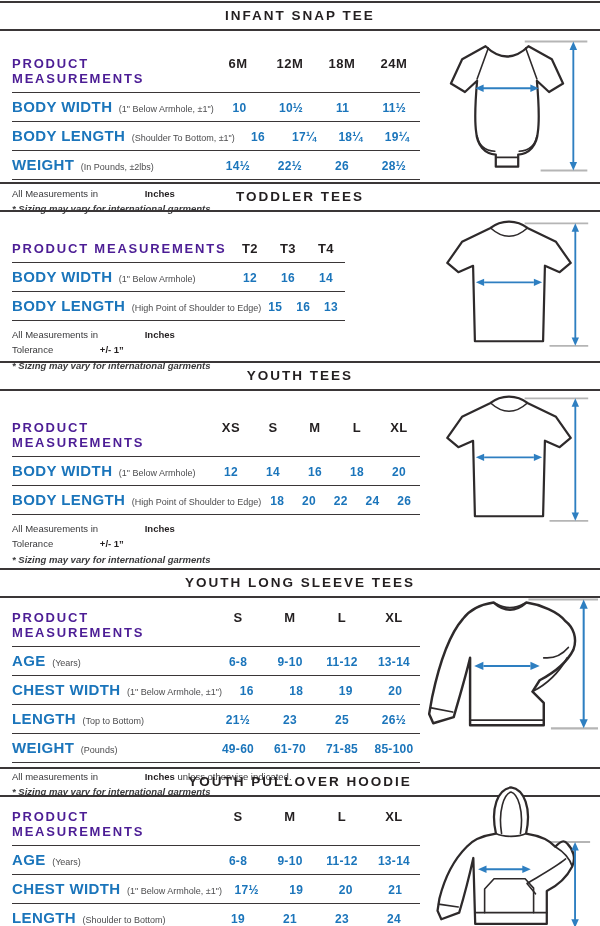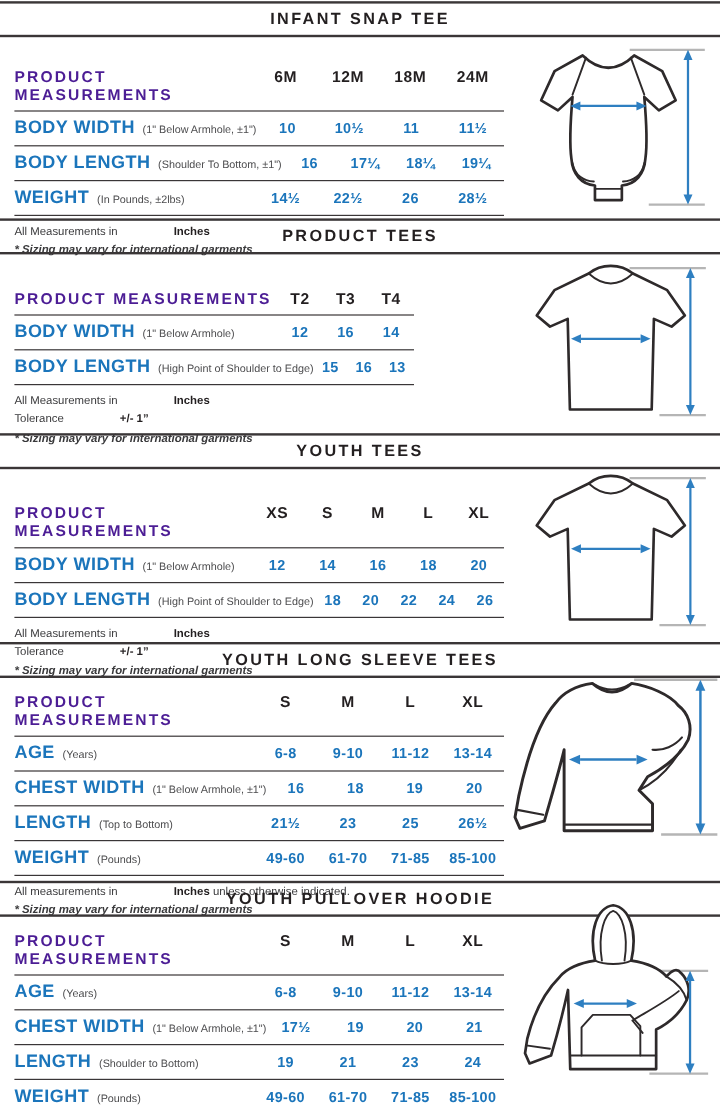--- a/index.html
+++ b/index.html
@@ -3,21 +3,21 @@
 <meta charset="utf-8">
 <style>
   html,body{margin:0;padding:0;}
   body{
     width:600px;height:926px;background:#ffffff;color:#231f20;
     font-family:"Liberation Sans", sans-serif;
     -webkit-font-smoothing:antialiased;overflow:hidden;
   }
   .page{width:600px;height:926px;position:relative;}
   section{position:relative;box-sizing:border-box;}
-  .s1{height:180px;} .s2{height:178px;} .s3{height:173px;} .s4{height:198px;} .s5{height:191px;}
+  .s1{height:180px;} .s2{height:178px;} .s3{height:206px;} .s4{height:198px;} .s5{height:191px;}
 
   .band{
     border-top:2px solid #3a3637;border-bottom:2px solid #3a3637;
     text-align:center;padding:5px 0 6px;margin-top:1px;
   }
   .band h2{
     margin:0;font-size:13.5px;font-weight:bold;letter-spacing:2px;color:#231f20;
   }
 
   .tbl{margin-left:12px;}
@@ -117,21 +117,21 @@
           <line class="bline" x1="157" y1="15" x2="157" y2="137"></line>
           <path class="bhead" d="M 157,7 L 153,16 L 161,16 Z"></path>
           <path class="bhead" d="M 157,145 L 153,136 L 161,136 Z"></path>
         </g>
       </svg>
     </div>
   </section>
 
   <section class="s2">
     <div class="band">
-      <h2>PRODUCT TEES</h2>
+      <h2>TODDLER TEES</h2>
     </div>
     <div class="tbl w333 mt-md">
       <div class="trow headr c3">
         <div class="hlabel">PRODUCT MEASUREMENTS</div>
         <div class="hcell">T2</div>
         <div class="hcell">T3</div>
         <div class="hcell">T4</div>
       </div>
       <div class="trow c3">
         <div class="rlabel"><span class="rname">BODY WIDTH</span> <span class="rnote">(1" Below Armhole)</span></div>

